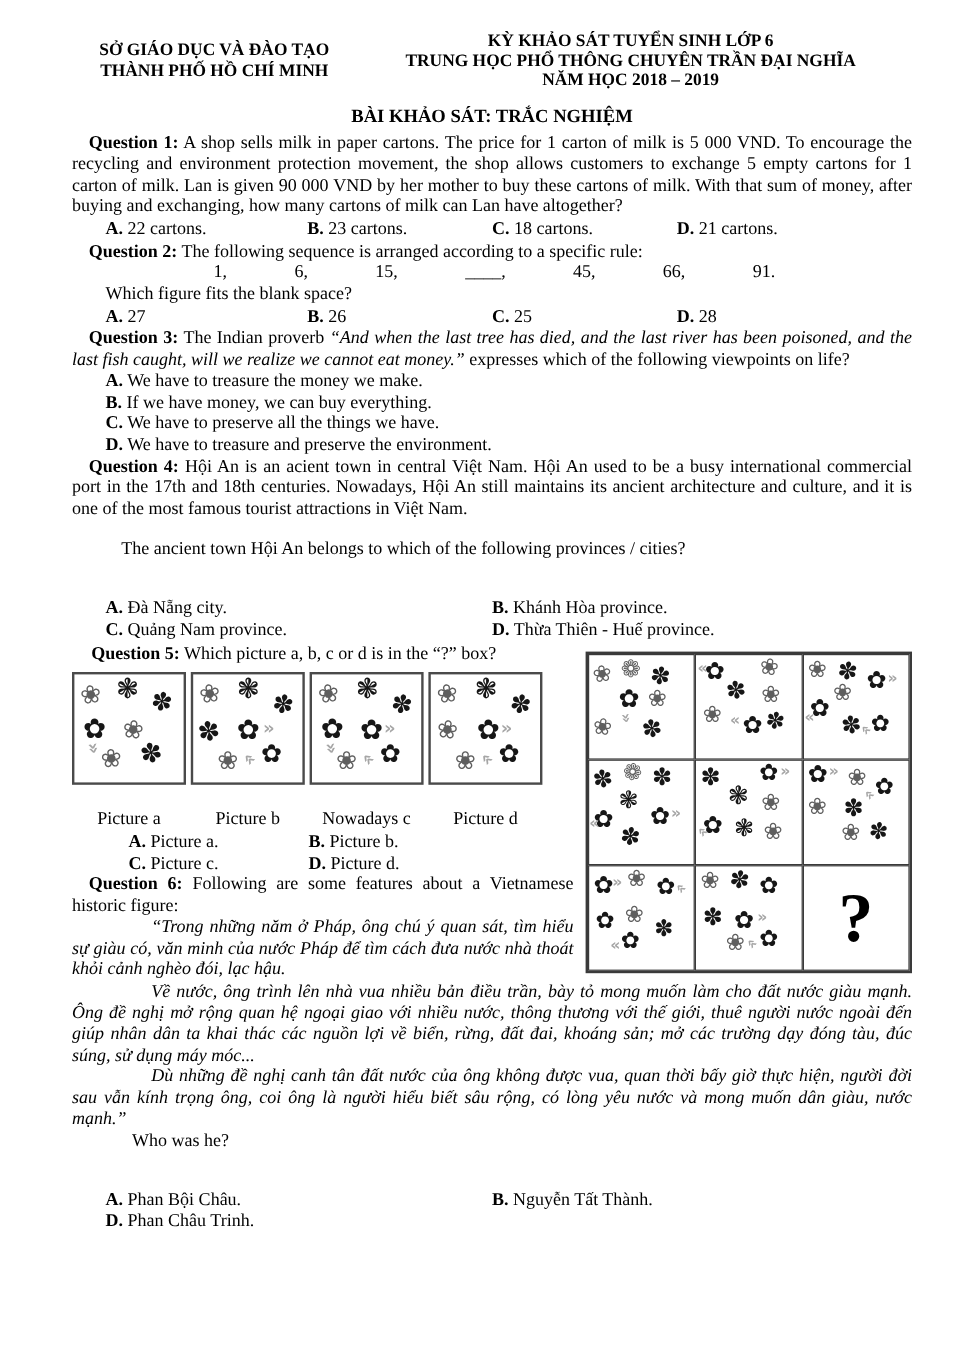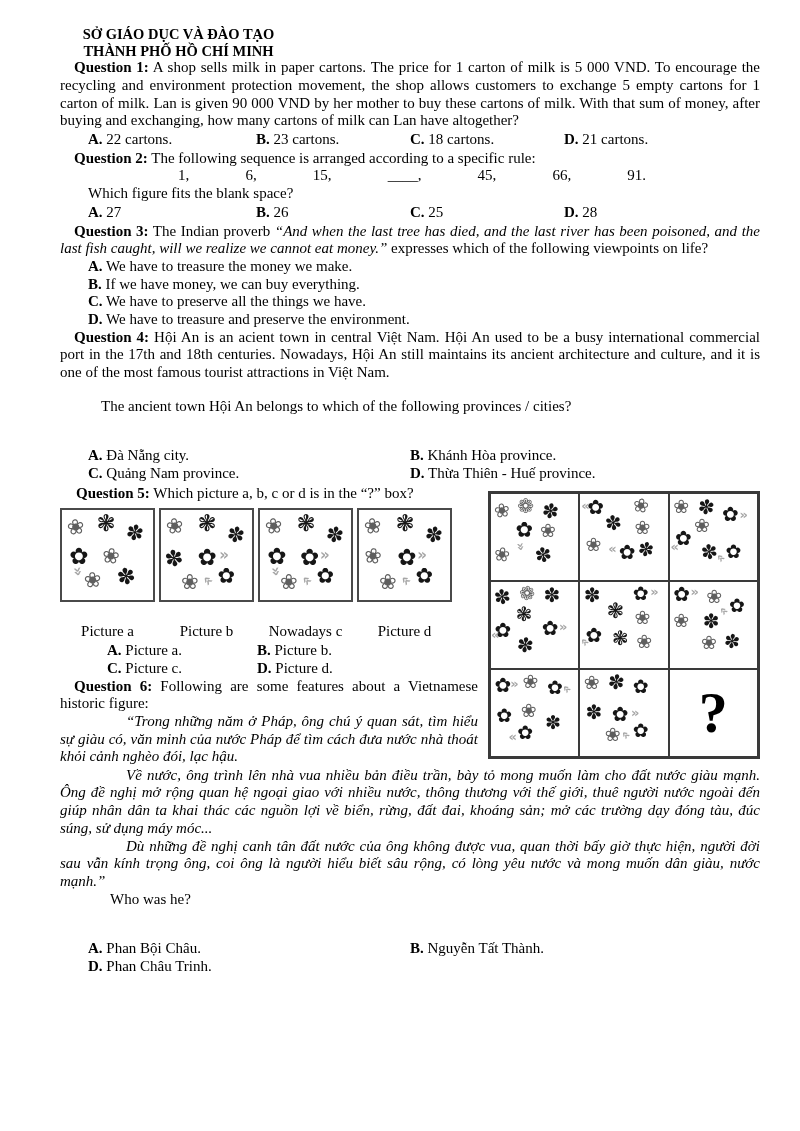--- a/index.html
+++ b/index.html
@@ -67,22 +67,28 @@
 <body>
 
 <div class="page">
   <div class="inner">
 
     <div class="hdr">
       <div class="hdr-left">
         <div>SỞ GIÁO DỤC VÀ ĐÀO TẠO</div>
         <div>THÀNH PHỐ HỒ CHÍ MINH</div>
       </div>
-    </div>
-
+      <div class="hdr-right">
+        <div>KỲ KHẢO SÁT TUYỂN SINH LỚP 6</div>
+        <div>TRUNG HỌC PHỔ THÔNG CHUYÊN TRẦN ĐẠI NGHĨA</div>
+        <div>NĂM HỌC 2018 – 2019</div>
+      </div>
+    </div>
+
+    <div class="doc-title">BÀI KHẢO SÁT: TRẮC NGHIỆM</div>
 
     <p class="q"><span class="ql">Question 1:</span><span> A shop sells milk in paper cartons. The price for 1 carton of milk is 5 000 VND. To encourage the recycling and environment protection movement, the shop allows customers to exchange 5 empty cartons for 1 carton of milk. Lan is given 90 000 VND by her mother to buy these cartons of milk. With that sum of money, after buying and exchanging, how many cartons of milk can Lan have altogether?</span></p>
     <div class="opt4">
       <span class="c1"><span class="ql">A.</span><span> 22 cartons.</span></span>
       <span class="c2"><span class="ql">B.</span><span> 23 cartons.</span></span>
       <span class="c3"><span class="ql">C.</span><span> 18 cartons.</span></span>
       <span><span class="ql">D.</span><span> 21 cartons.</span></span>
     </div>
 
     <p class="q"><span class="ql">Question 2:</span><span> The following sequence is arranged according to a specific rule:</span></p>

